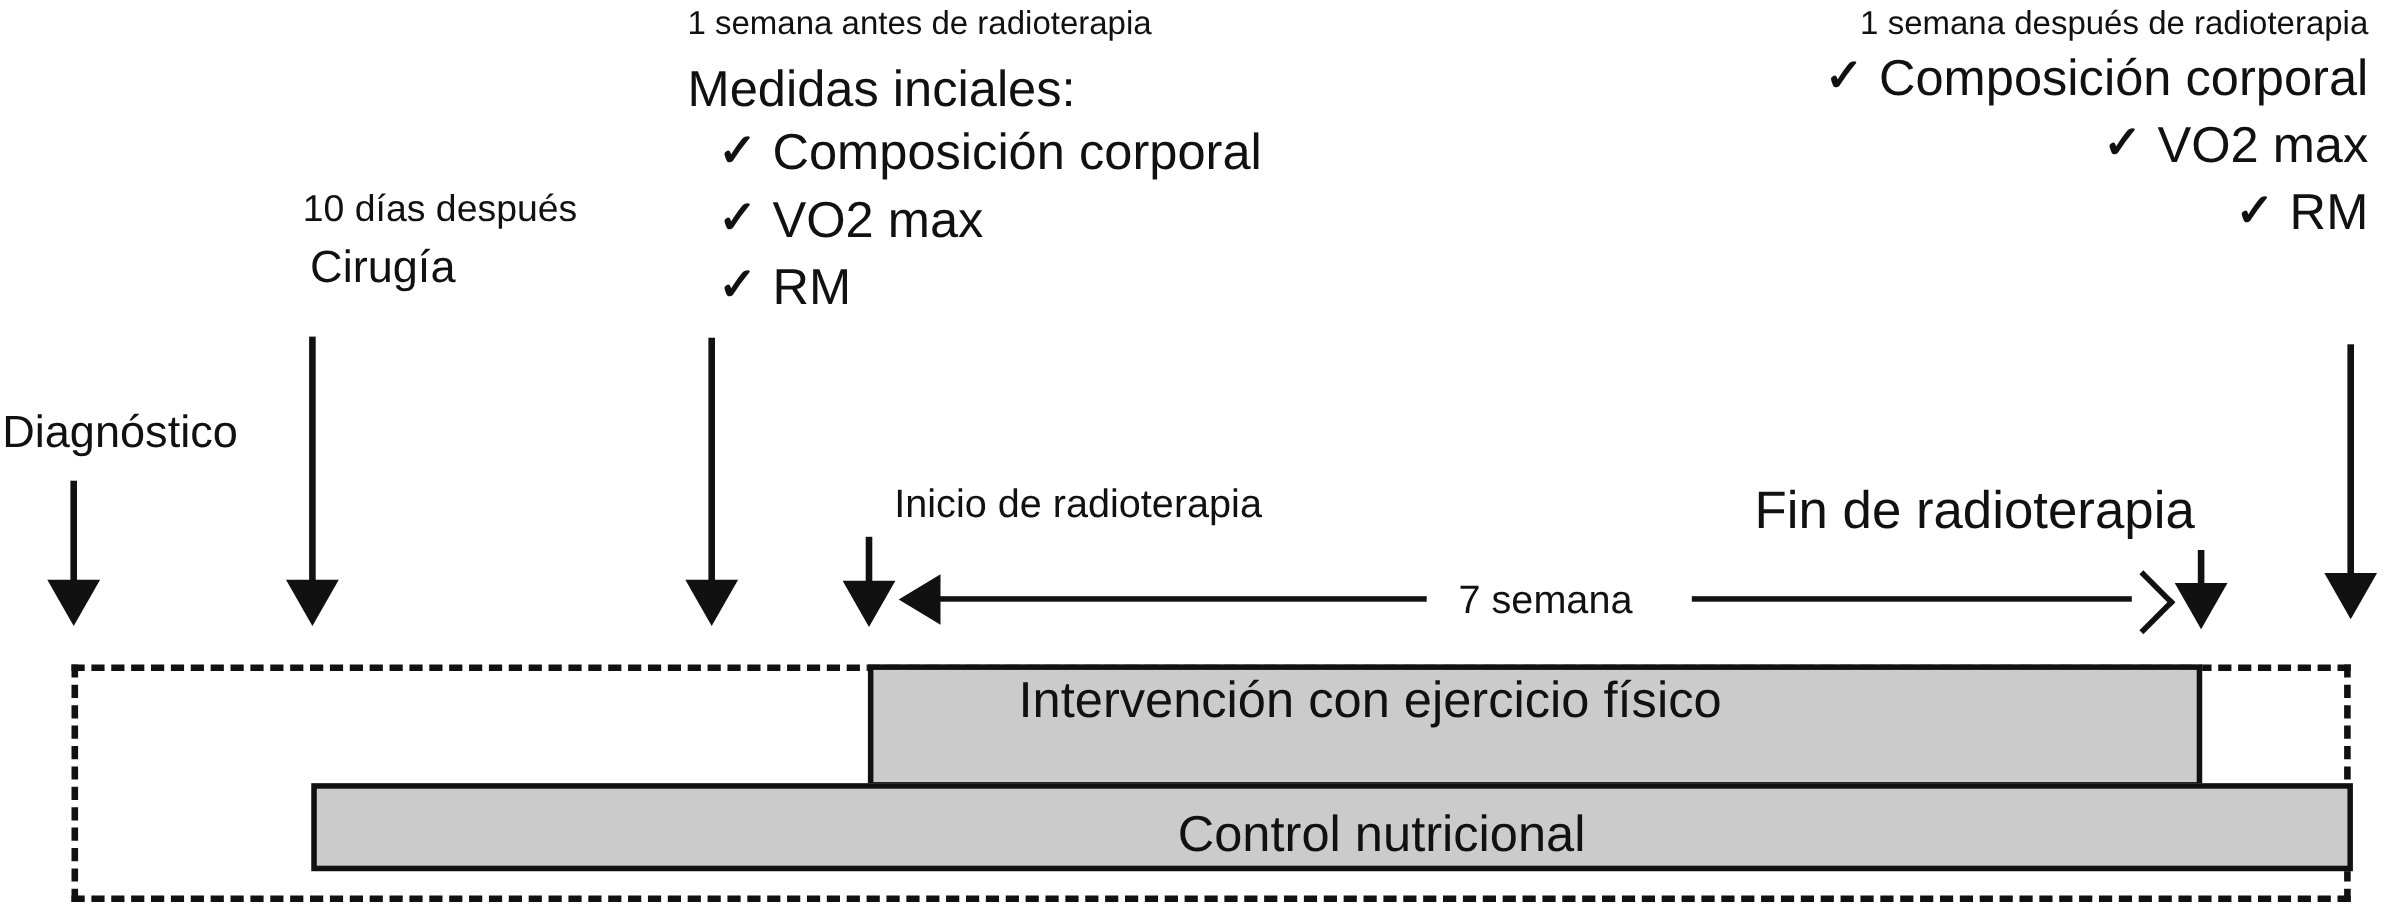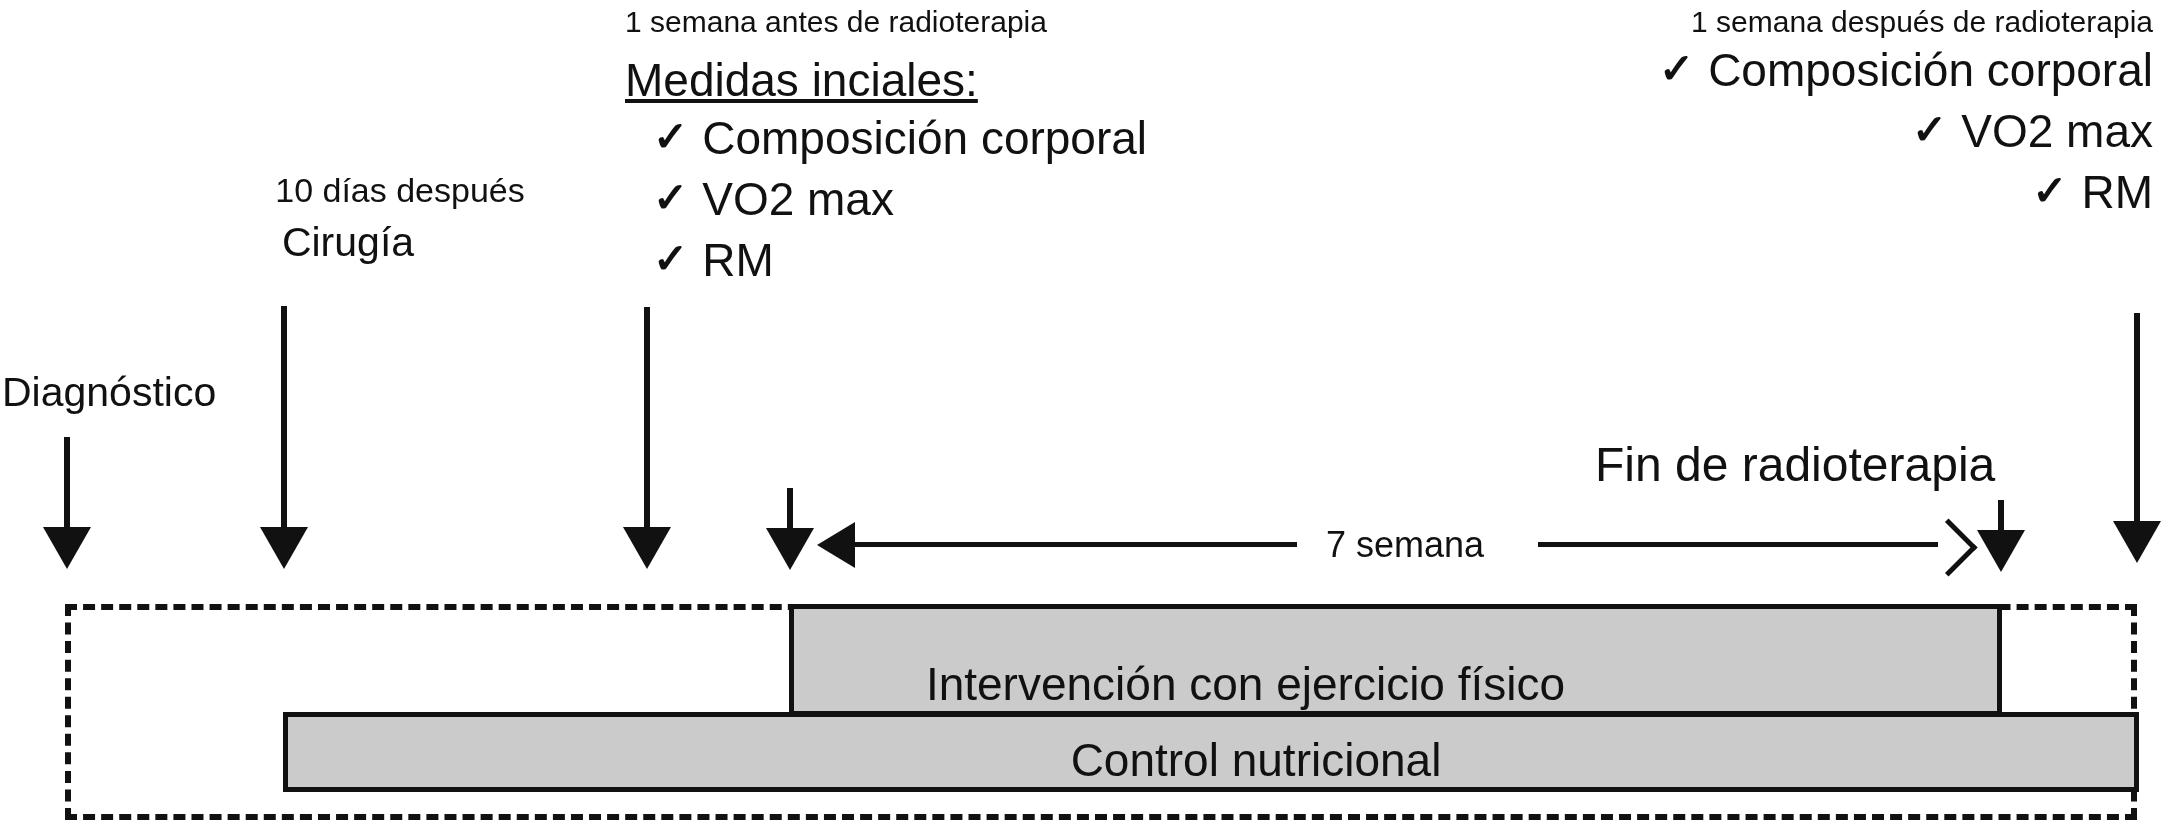--- a/index.html
+++ b/index.html
@@ -15,21 +15,21 @@
   .lbl-diagnostico{left:2px;top:369px;font-size:41px;}
   .lbl-dias{left:270px;top:171px;width:260px;text-align:center;font-size:34px;}
   .lbl-cirugia{left:248px;top:219px;width:200px;text-align:center;font-size:41px;}
   .lbl-inicio{left:813px;top:437px;font-size:36px;}
   .lbl-fin{left:1595px;top:437px;font-size:48px;}
   .lbl-semana{left:1315px;top:524px;width:180px;text-align:center;font-size:36px;}
 
   
   .measures{position:absolute;z-index:4;}
   .measures .timing{font-size:30px;line-height:36px;}
-  .measures .mtitle{font-size:46px;line-height:56px;margin-top:12px;text-decoration:underline;}
+  .measures .mtitle{font-size:46px;line-height:56px;margin-top:12px;}
   .mitem{font-size:46px;line-height:61px;display:flex;align-items:center;white-space:nowrap;}
   .check{font-weight:700;font-size:42px;margin-right:14px;position:relative;top:-2px;}
   .measures-initial{left:615px;top:4px;margin-left:10px;}
   .measures-initial .mitem{margin-left:28px;}
   .measures-final{right:16px;top:4px;text-align:right;}
   .measures-final .mitem{justify-content:flex-end;}
 
   
   .vshaft{position:absolute;width:6px;background:#111;z-index:3;}
   .vhead{position:absolute;width:0;height:0;border-left:24px solid transparent;
@@ -48,21 +48,21 @@
   .hhead-left{position:absolute;left:817px;top:522px;width:0;height:0;
     border-top:23px solid transparent;border-bottom:23px solid transparent;
     border-right:38px solid #111;z-index:3;}
   .hhead-chevron{position:absolute;left:1928px;top:527px;width:36px;height:36px;
     border-top:5px solid #111;border-right:5px solid #111;transform:rotate(45deg);z-index:3;}
 
   
   .dashed-rect{position:absolute;left:65px;top:604px;width:2072px;height:216px;
     border:6px dashed #111;box-sizing:border-box;z-index:1;}
   .box{position:absolute;background:#cbcbcb;border:5px solid #111;box-sizing:border-box;
-    display:flex;align-items:flex-end;justify-content:center;z-index:2;}
+    display:flex;align-items:flex-start;justify-content:center;z-index:2;}
   .box-exercise{left:789px;top:604px;width:1213px;height:112px;padding-right:300px;}
   .box-nutrition{left:283px;top:712px;width:1856px;height:80px;padding-left:90px;padding-top:14px;}
   .box-label{font-size:46px;color:#111;white-space:nowrap;}
 </style>
 </head>
 <body>
 
 <div class="canvas">
 
   <div class="lbl lbl-diagnostico">Diagnóstico</div>
@@ -95,20 +95,21 @@
     <div class="mitem">
       <span class="check">✓</span>
       <span>VO2 max</span>
     </div>
     <div class="mitem">
       <span class="check">✓</span>
       <span>RM</span>
     </div>
   </div>
 
+  <div class="lbl lbl-inicio">Inicio de radioterapia</div>
   <div class="lbl lbl-fin">Fin de radioterapia</div>
   <div class="lbl lbl-semana">7 semana</div>
 
   <div class="vshaft a1s"></div>
   <div class="vhead a1h"></div>
   <div class="vshaft a2s"></div>
   <div class="vhead a2h"></div>
   <div class="vshaft a3s"></div>
   <div class="vhead a3h"></div>
   <div class="vshaft a4s"></div>

